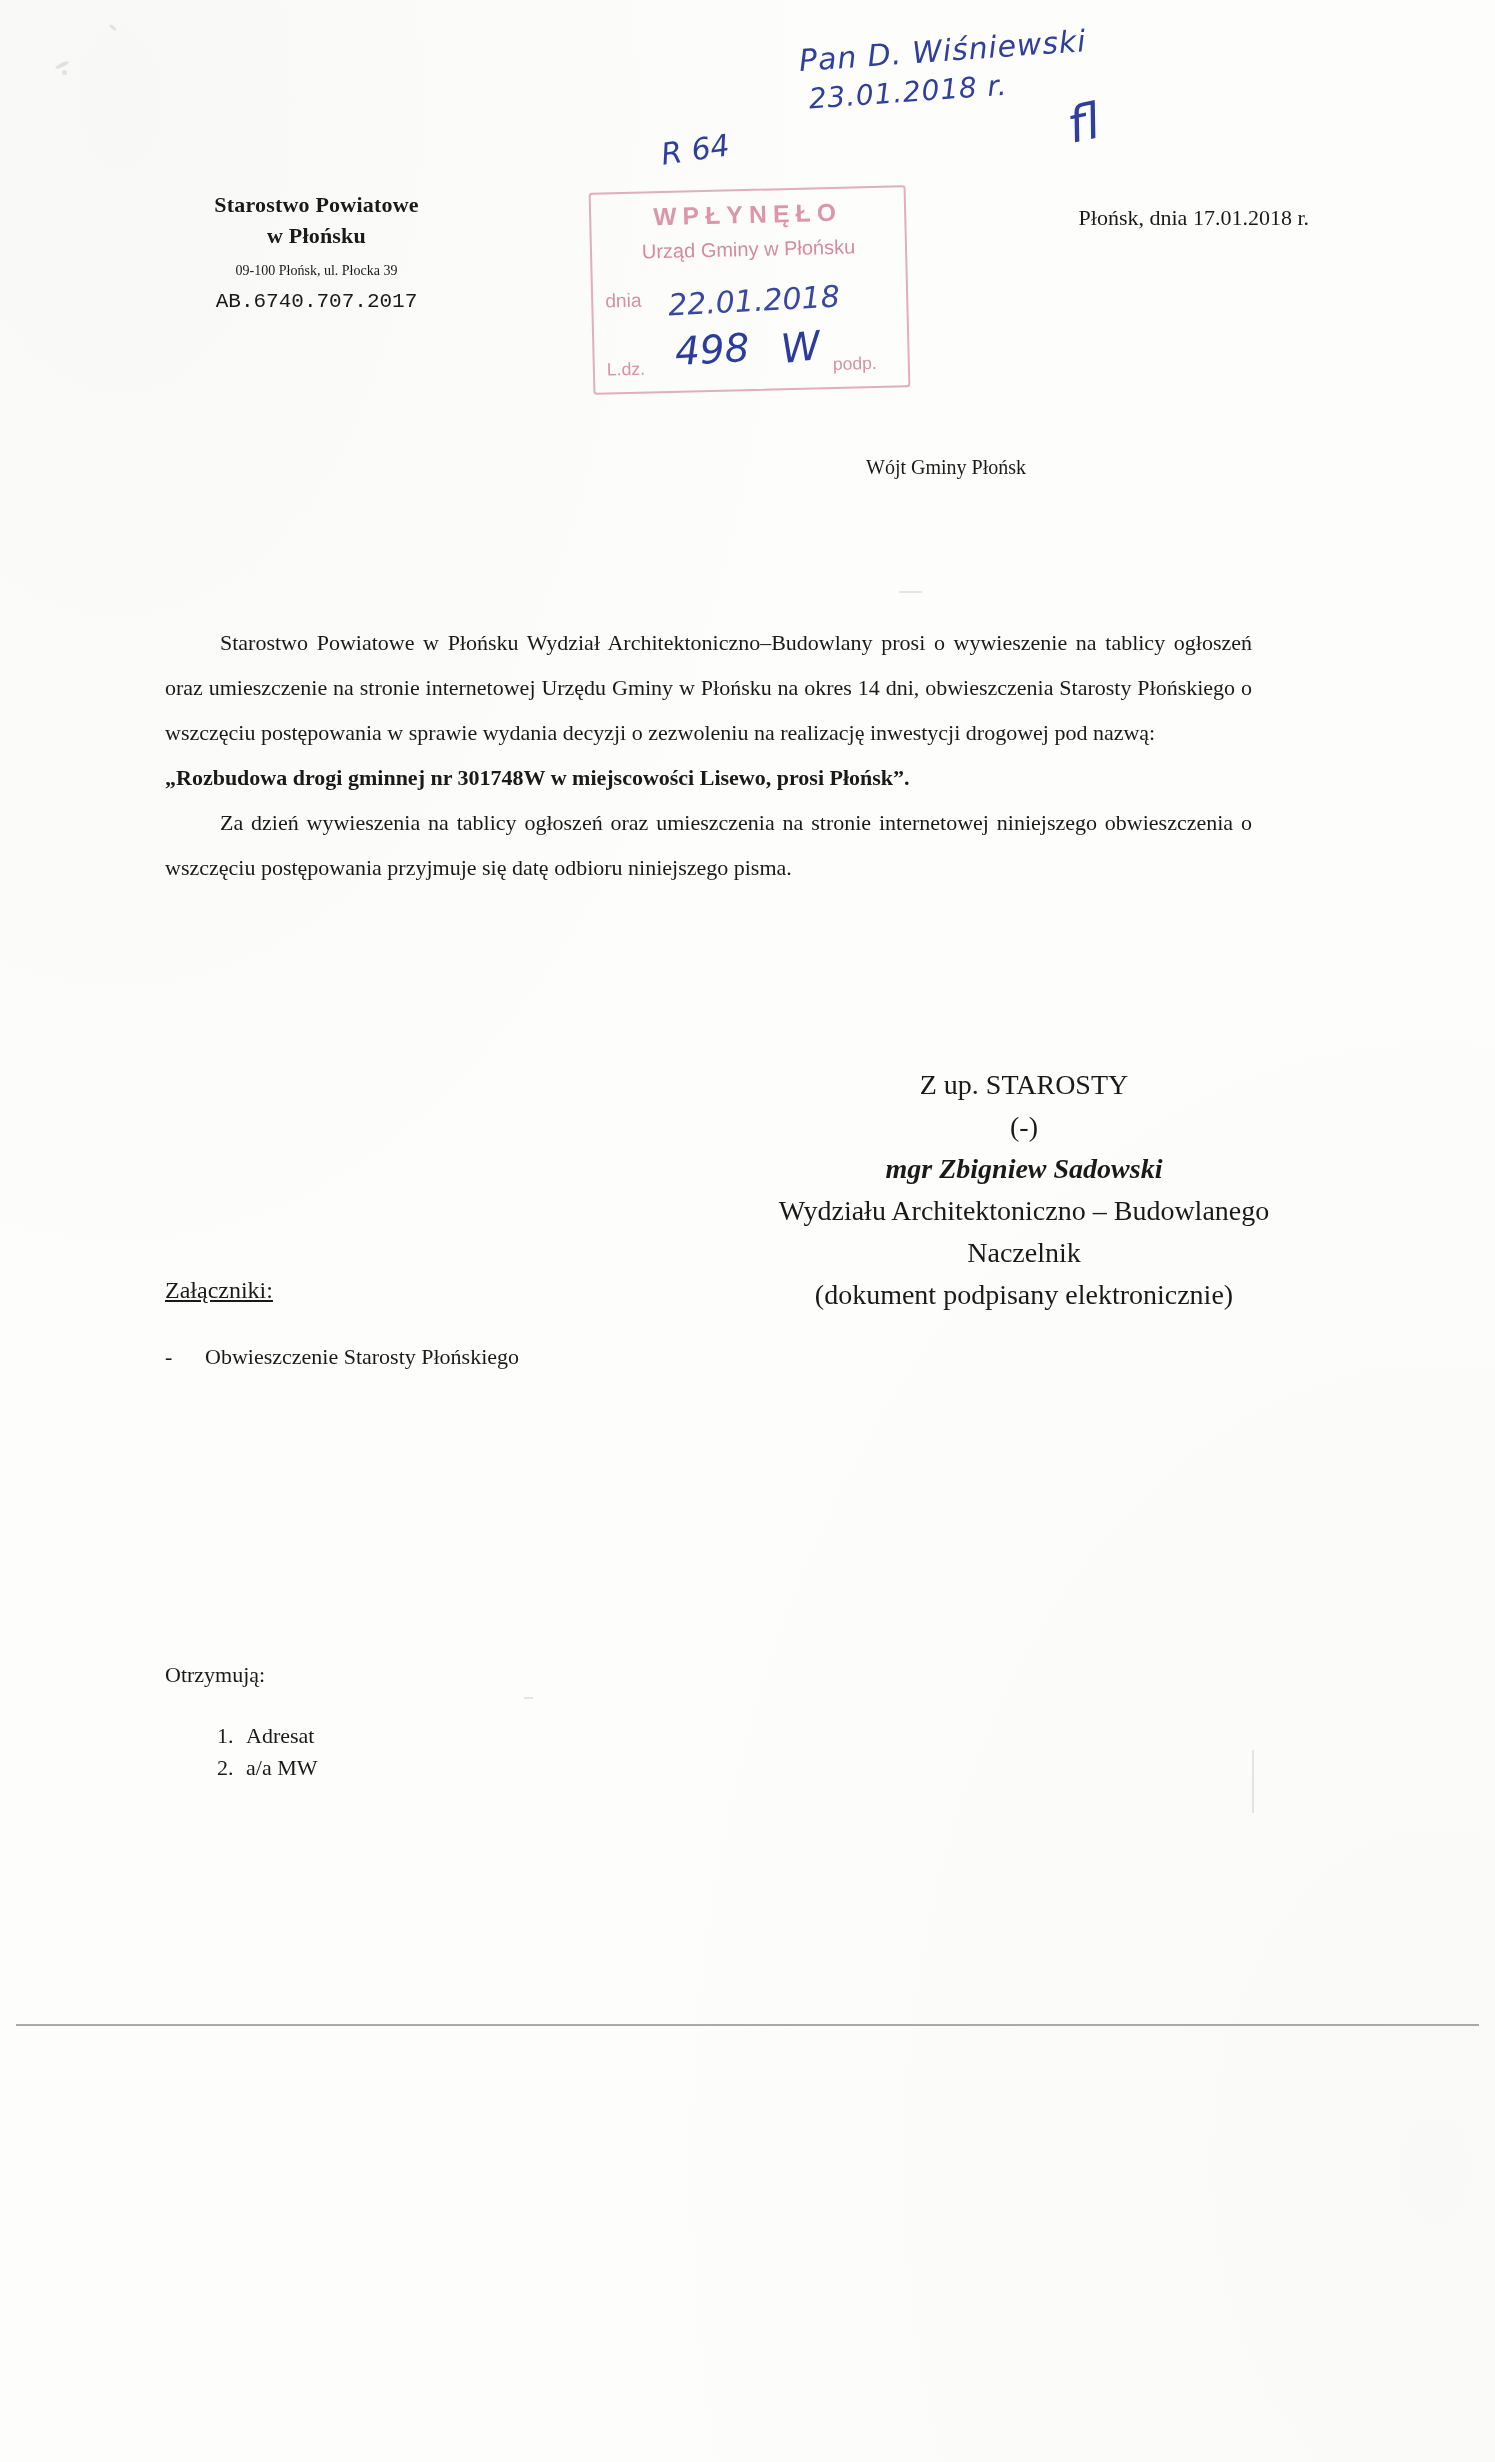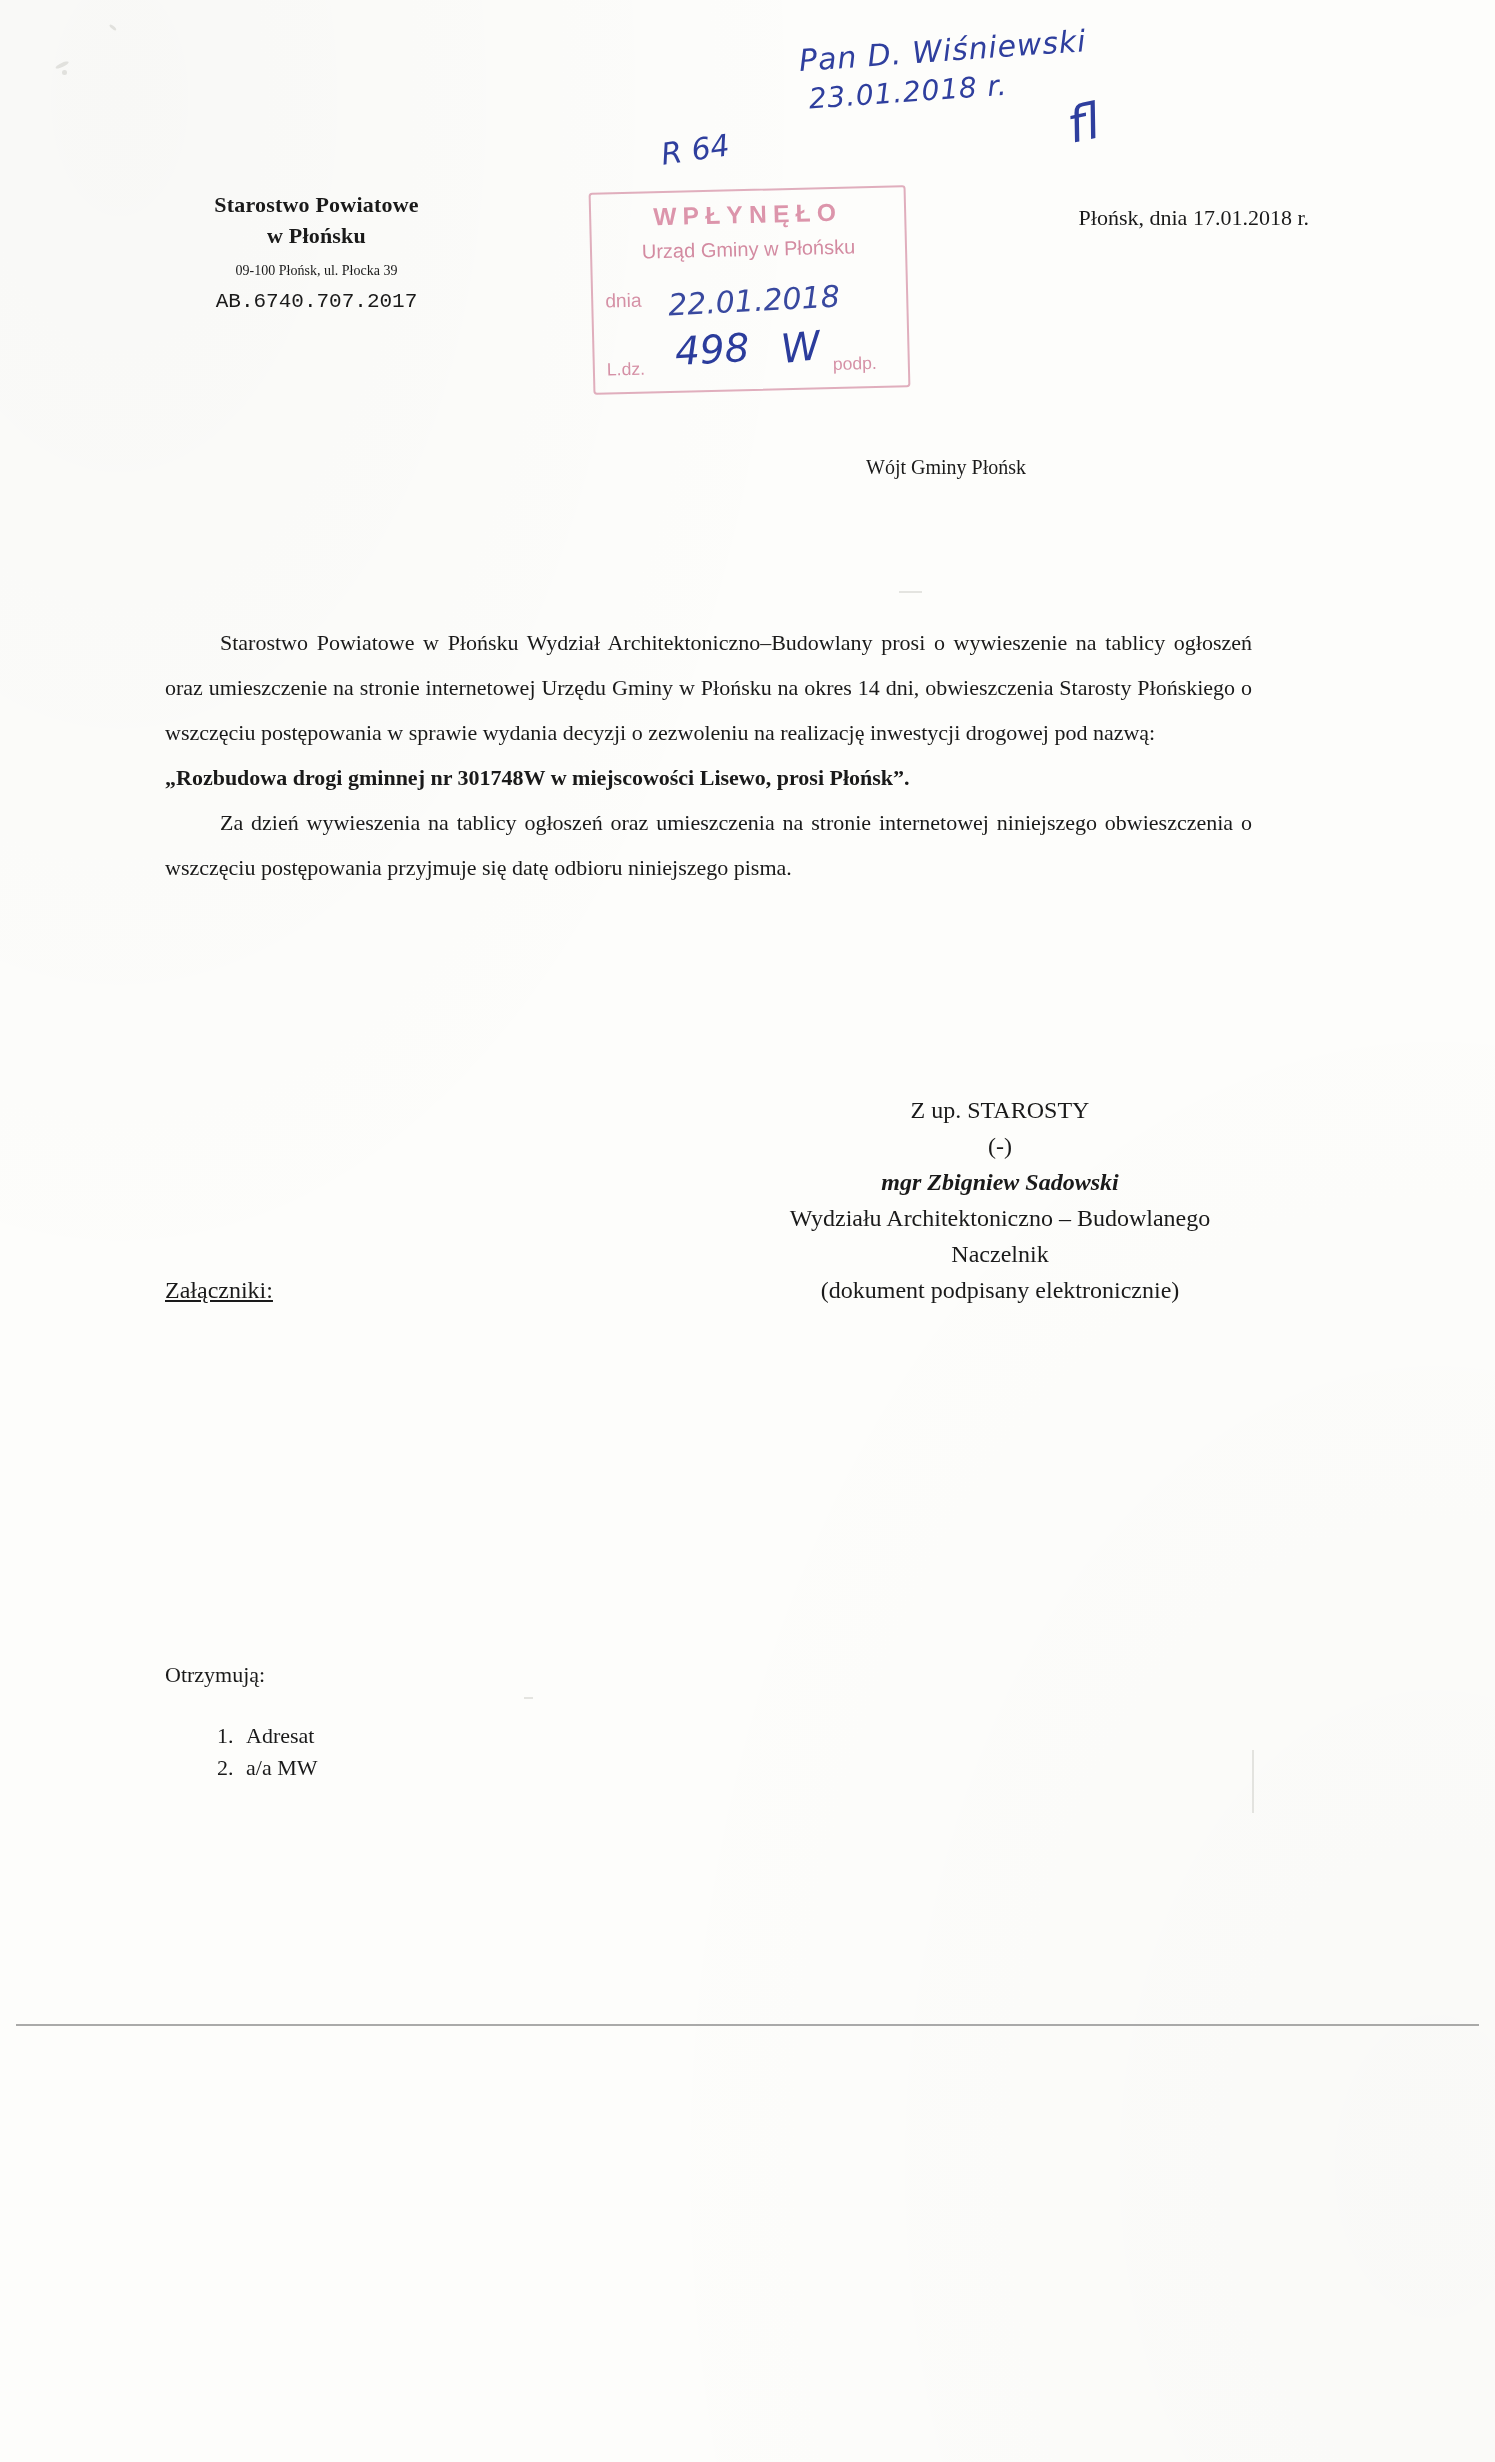--- a/index.html
+++ b/index.html
@@ -98,27 +98,26 @@
     text-indent: 55px;
   }
   .body-block p.no-indent { text-indent: 0; }
   .quoted-title {
     font-weight: bold;
   }
 
   
   .signature {
     position: absolute;
-    left: 745px;
+    left: 769px;
     top: 1064px;
     width: 510px;
     text-align: center;
-    font-size: 24px;
+    font-size: 28px;
     line-height: 1.5;
-    margin-top: 28px;
   }
   .signature .sig-name {
     font-style: italic;
     font-weight: 600;
   }
 
   
   .attachments-title {
     position: absolute;
     left: 165px;
@@ -356,20 +355,23 @@
   <div class="signature">
     <div>Z up. STAROSTY</div>
     <div>(-)</div>
     <div class="sig-name">mgr Zbigniew Sadowski</div>
     <div>Wydziału Architektoniczno – Budowlanego</div>
     <div>Naczelnik</div>
     <div>(dokument podpisany elektronicznie)</div>
   </div>
 
   <div class="attachments-title">Załączniki:</div>
+  <div class="attachments-item">
+    <span class="dash">-</span><span>Obwieszczenie Starosty Płońskiego</span>
+  </div>
 
   <div class="recipients-title">Otrzymują:</div>
   <ol class="recipients-list">
     <li>Adresat</li>
     <li>a/a MW</li>
   </ol>
 
   <div class="bottom-rule"></div>
 </div>
 

